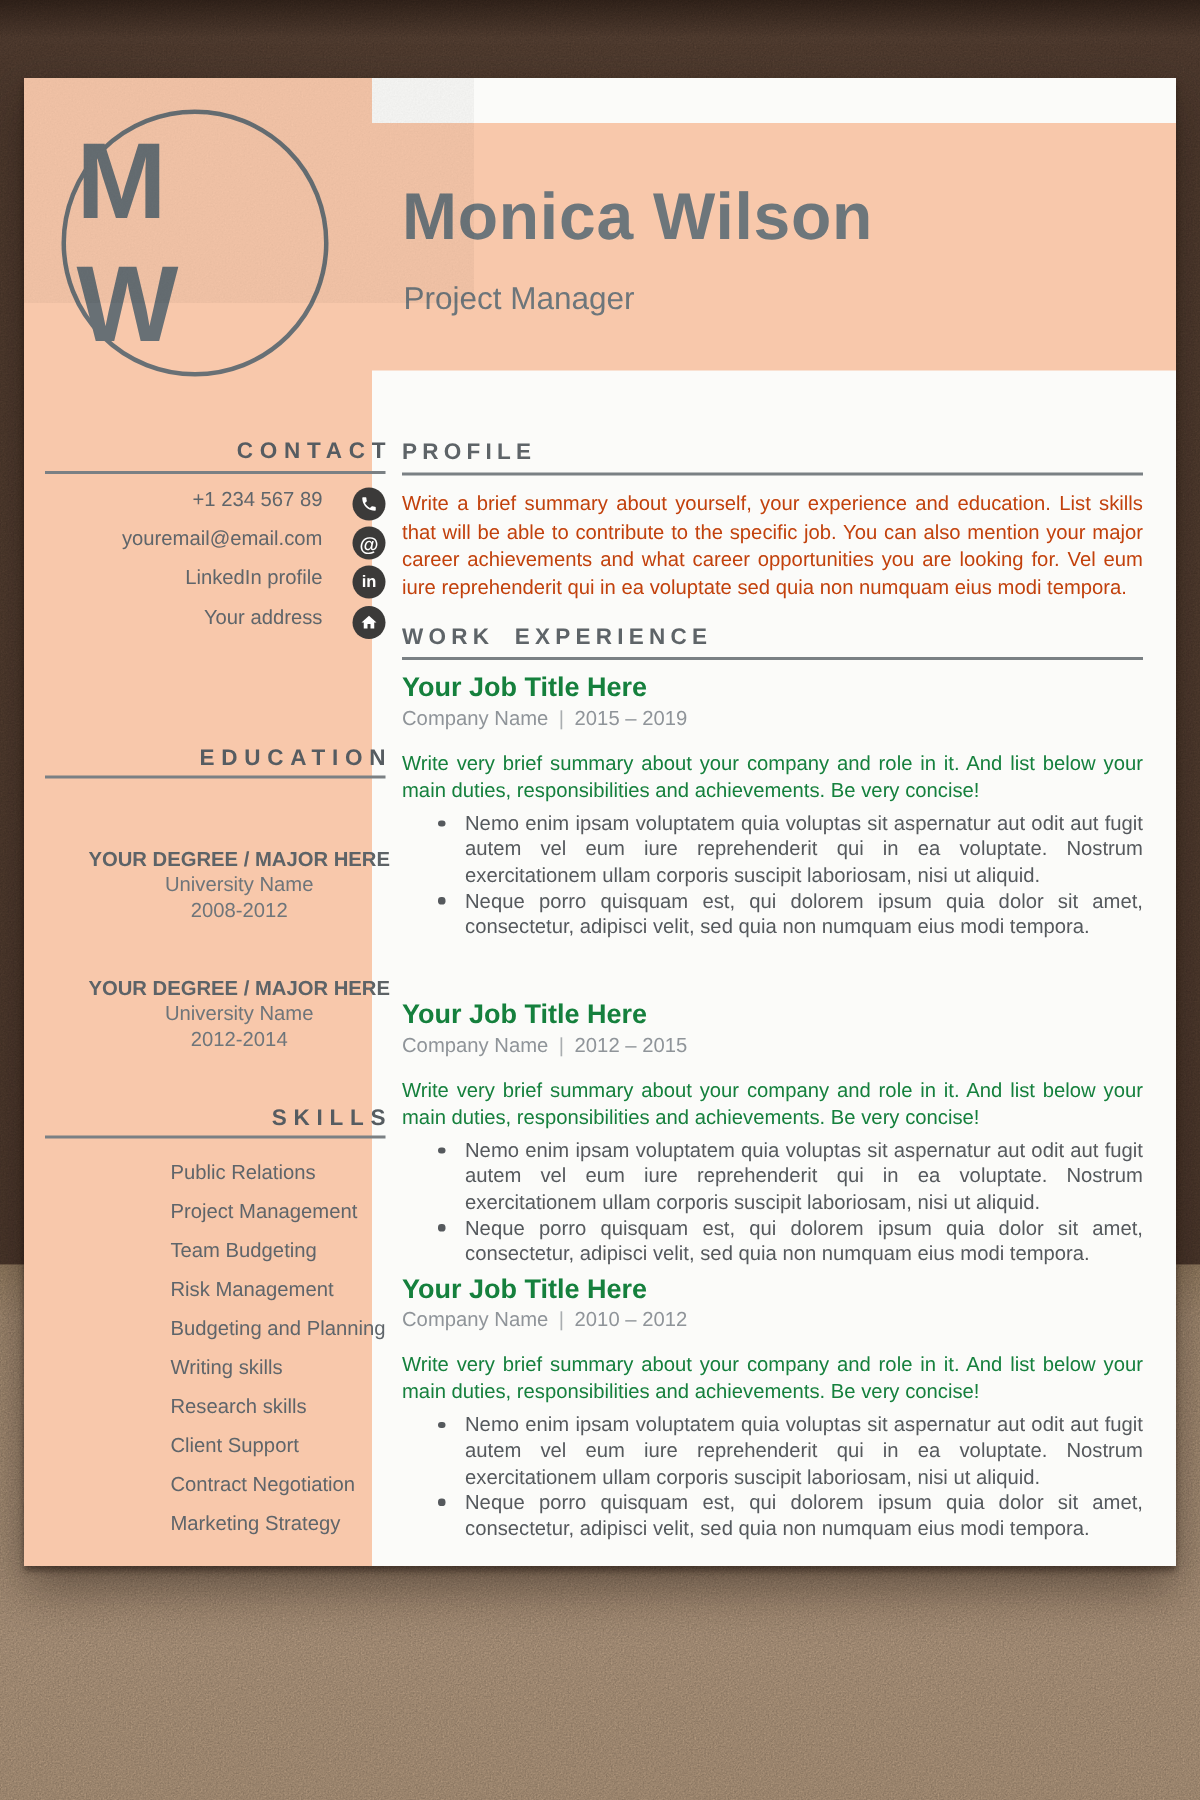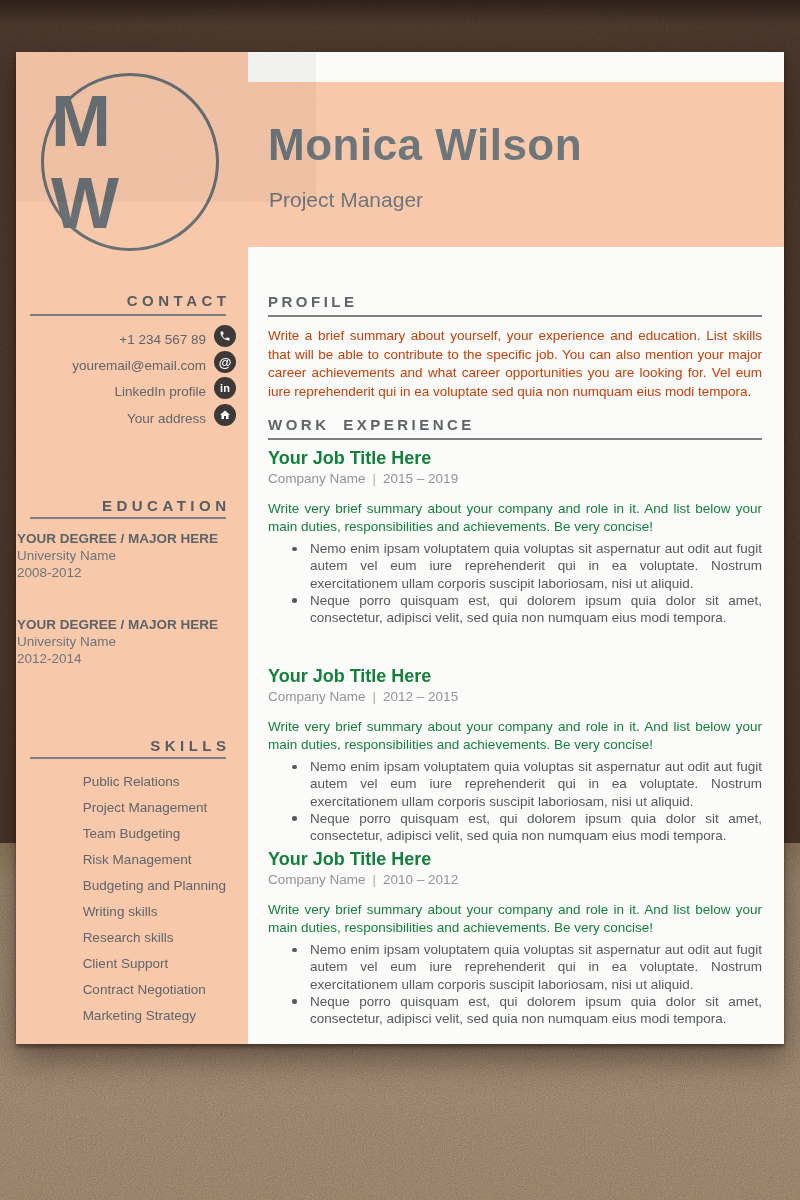--- a/index.html
+++ b/index.html
@@ -22,32 +22,32 @@
   
   .monogram-circle{position:absolute;left:25px;top:21px;width:178px;height:178px;border-radius:50%;
          border:3px solid #68707 5;border:3px solid #687075;box-sizing:border-box;
          display:flex;align-items:center;justify-content:center;z-index:3;}
   .monogram-text{font-size:72px;font-weight:700;color:#687075;letter-spacing:7px;margin-left:7px;}
   
   .name{position:absolute;left:252px;top:68px;font-size:44px;font-weight:700;color:#6d767b;
         letter-spacing:.5px;z-index:3;white-space:nowrap;}
   .subtitle{position:absolute;left:253px;top:136px;font-size:21px;font-weight:400;color:#6d767b;z-index:3;}
   
-  .sidebar{position:absolute;left:0;top:0;width:232px;height:992px;z-index:3;}
+  .sidebar{position:absolute;left:0;top:0;width:232px;height:992px;z-index:3;padding-left:31px;}
   .side-heading{position:absolute;right:22px;font-size:15px;font-weight:700;color:#565c61;
         letter-spacing:4.5px;margin-right:-4.5px;white-space:nowrap;}
   .side-rule{position:absolute;left:14px;right:22px;border-top:2px solid #7a8084;}
-  .c-row{position:absolute;left:0;right:12px;height:22px;display:flex;align-items:flex-end;
-        justify-content:flex-end;gap:8px;}
+  .c-row{position:absolute;left:0;right:22px;height:22px;display:flex;align-items:flex-start;
+        justify-content:flex-end;gap:20px;}
   .c-label{font-size:13.5px;color:#5f656a;white-space:nowrap;}
   .c-badge{width:22px;height:22px;border-radius:50%;background:#3b3a39;color:#fff;flex:0 0 22px;
         display:flex;align-items:center;justify-content:center;}
   .c-badge svg{display:block;}
   .c-badge .tx{font-size:11px;font-weight:700;line-height:1;}
-  .edu{position:absolute;right:30px;text-align:left;line-height:17px;font-size:13.5px;}
+  .edu{position:absolute;right:19px;text-align:center;line-height:17px;font-size:13.5px;margin-top:34px;}
   .edu .deg{font-weight:700;color:#5d6367;}
   .edu .sch,.edu .yrs{color:#6e757a;}
   .skills-list{position:absolute;right:22px;text-align:left;margin:0;padding:0;list-style:none;}
   .skills-list li{font-size:13.5px;line-height:26px;color:#5f656a;white-space:nowrap;}
   
   .main{position:absolute;left:252px;top:0;width:494px;height:992px;z-index:3;}
   .m-heading{position:absolute;left:0;font-size:15px;font-weight:700;color:#5e6468;
         letter-spacing:3.5px;word-spacing:6px;white-space:nowrap;}
   .m-rule{position:absolute;left:0;right:0;border-top:2px solid #7a8084;}
   .para{position:absolute;left:0;right:0;font-size:13.5px;line-height:18.6px;color:#c2410c;

